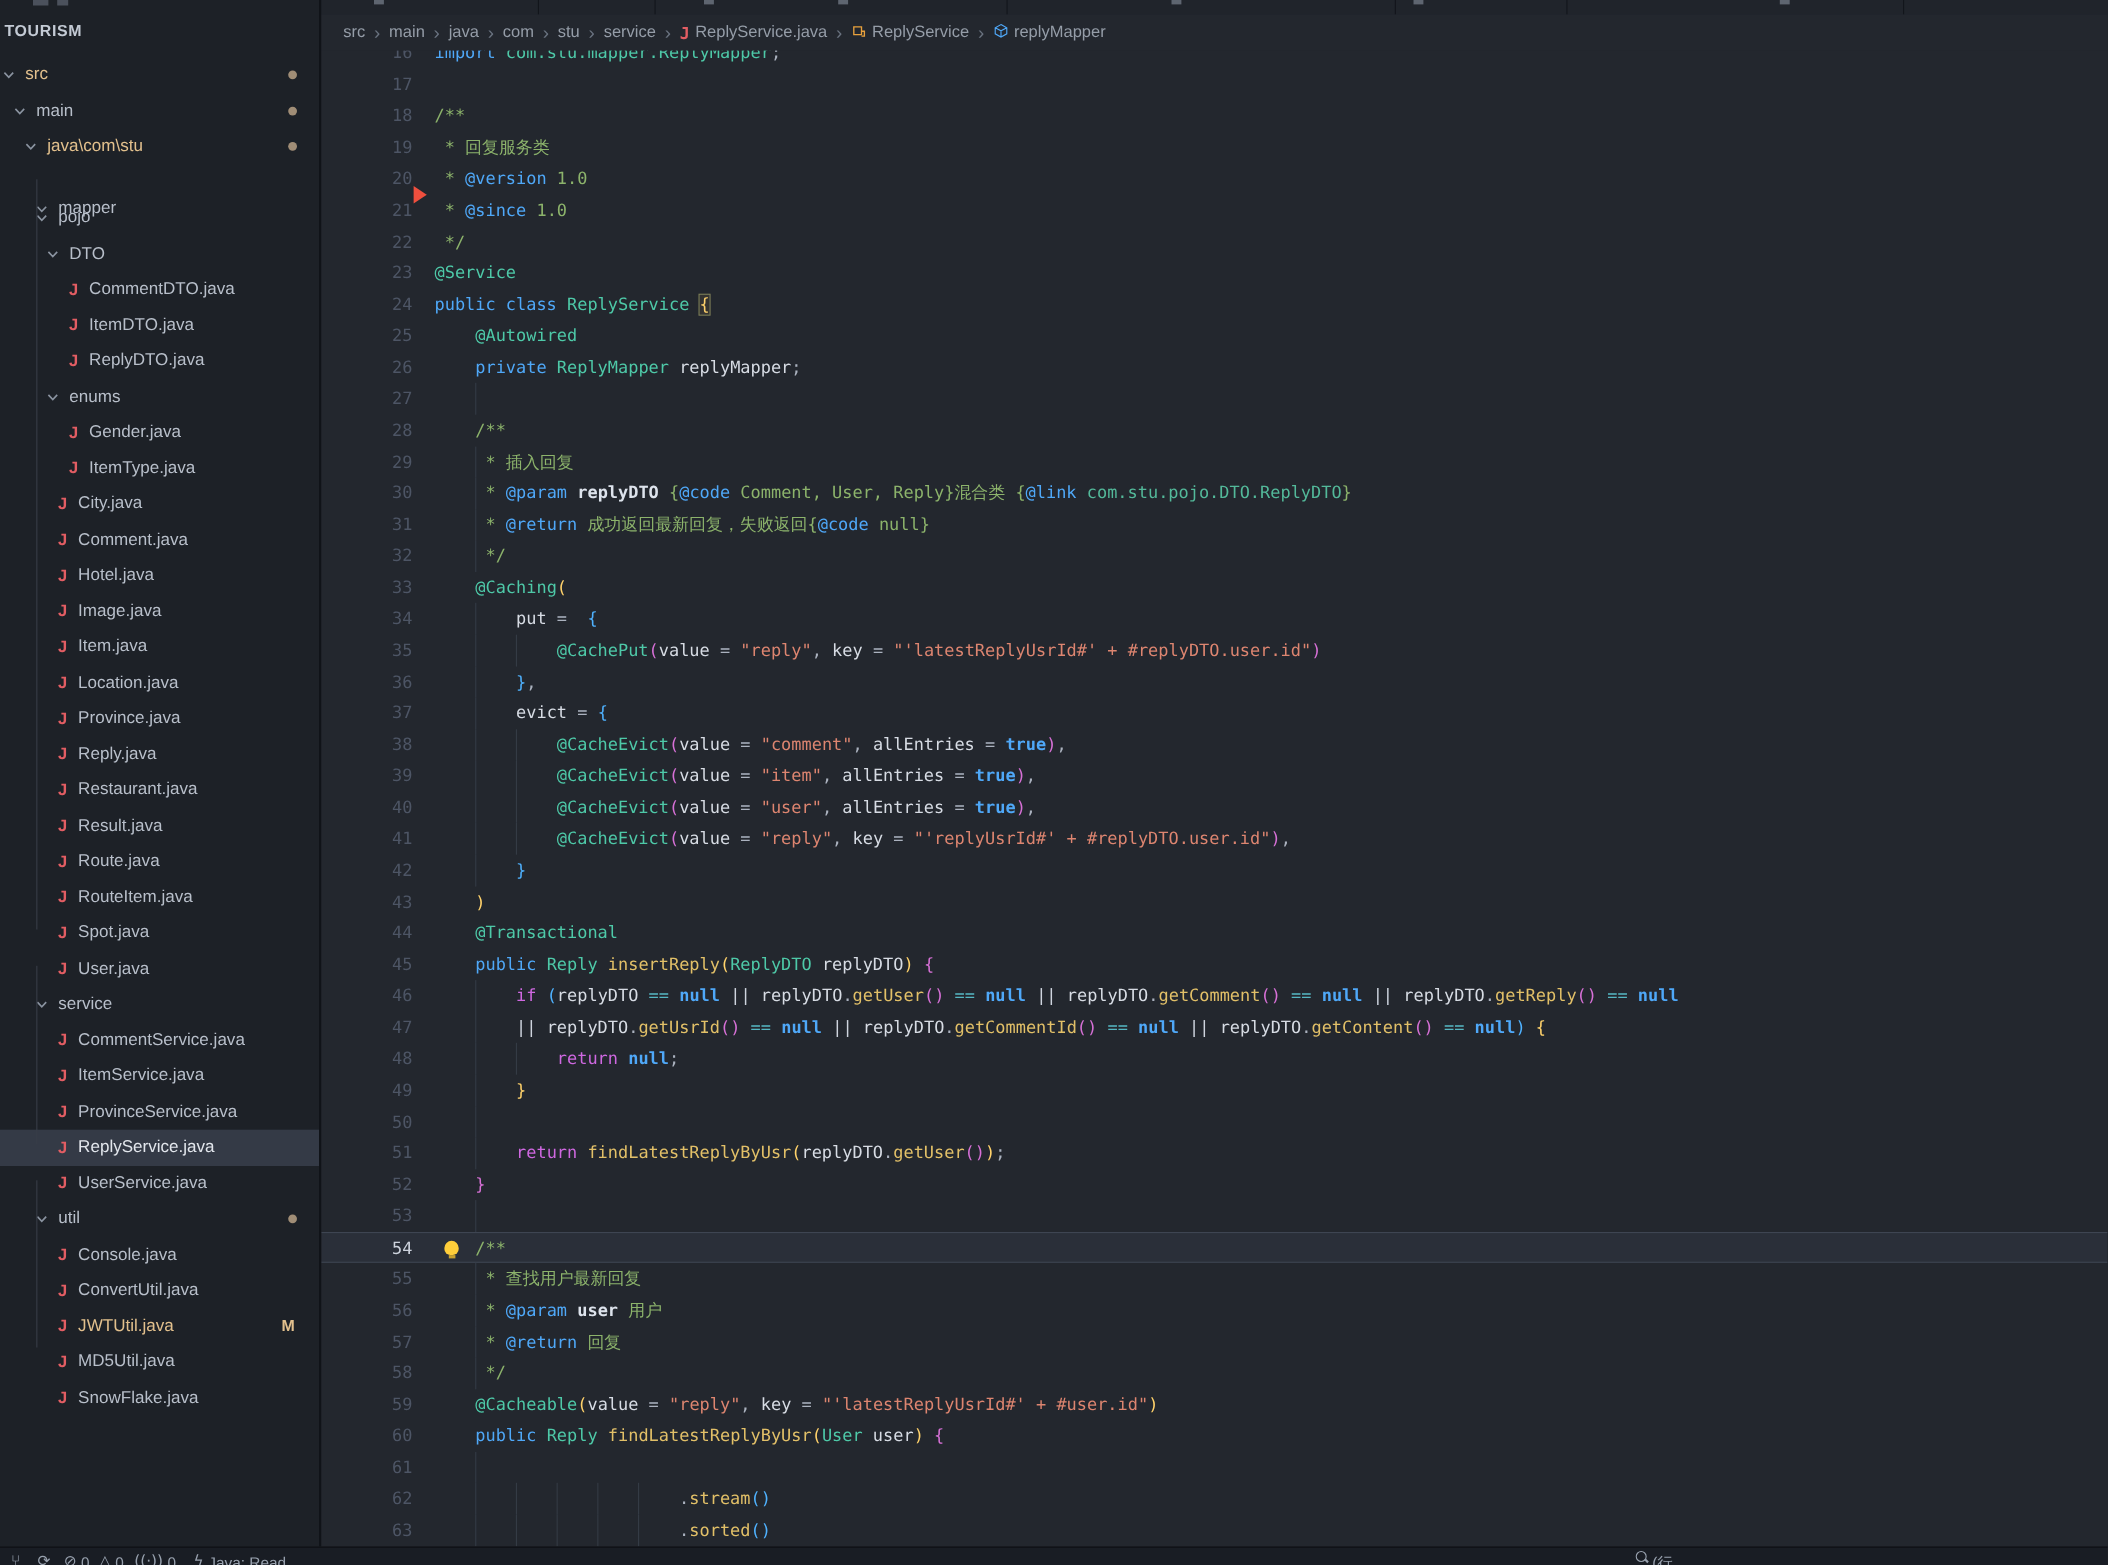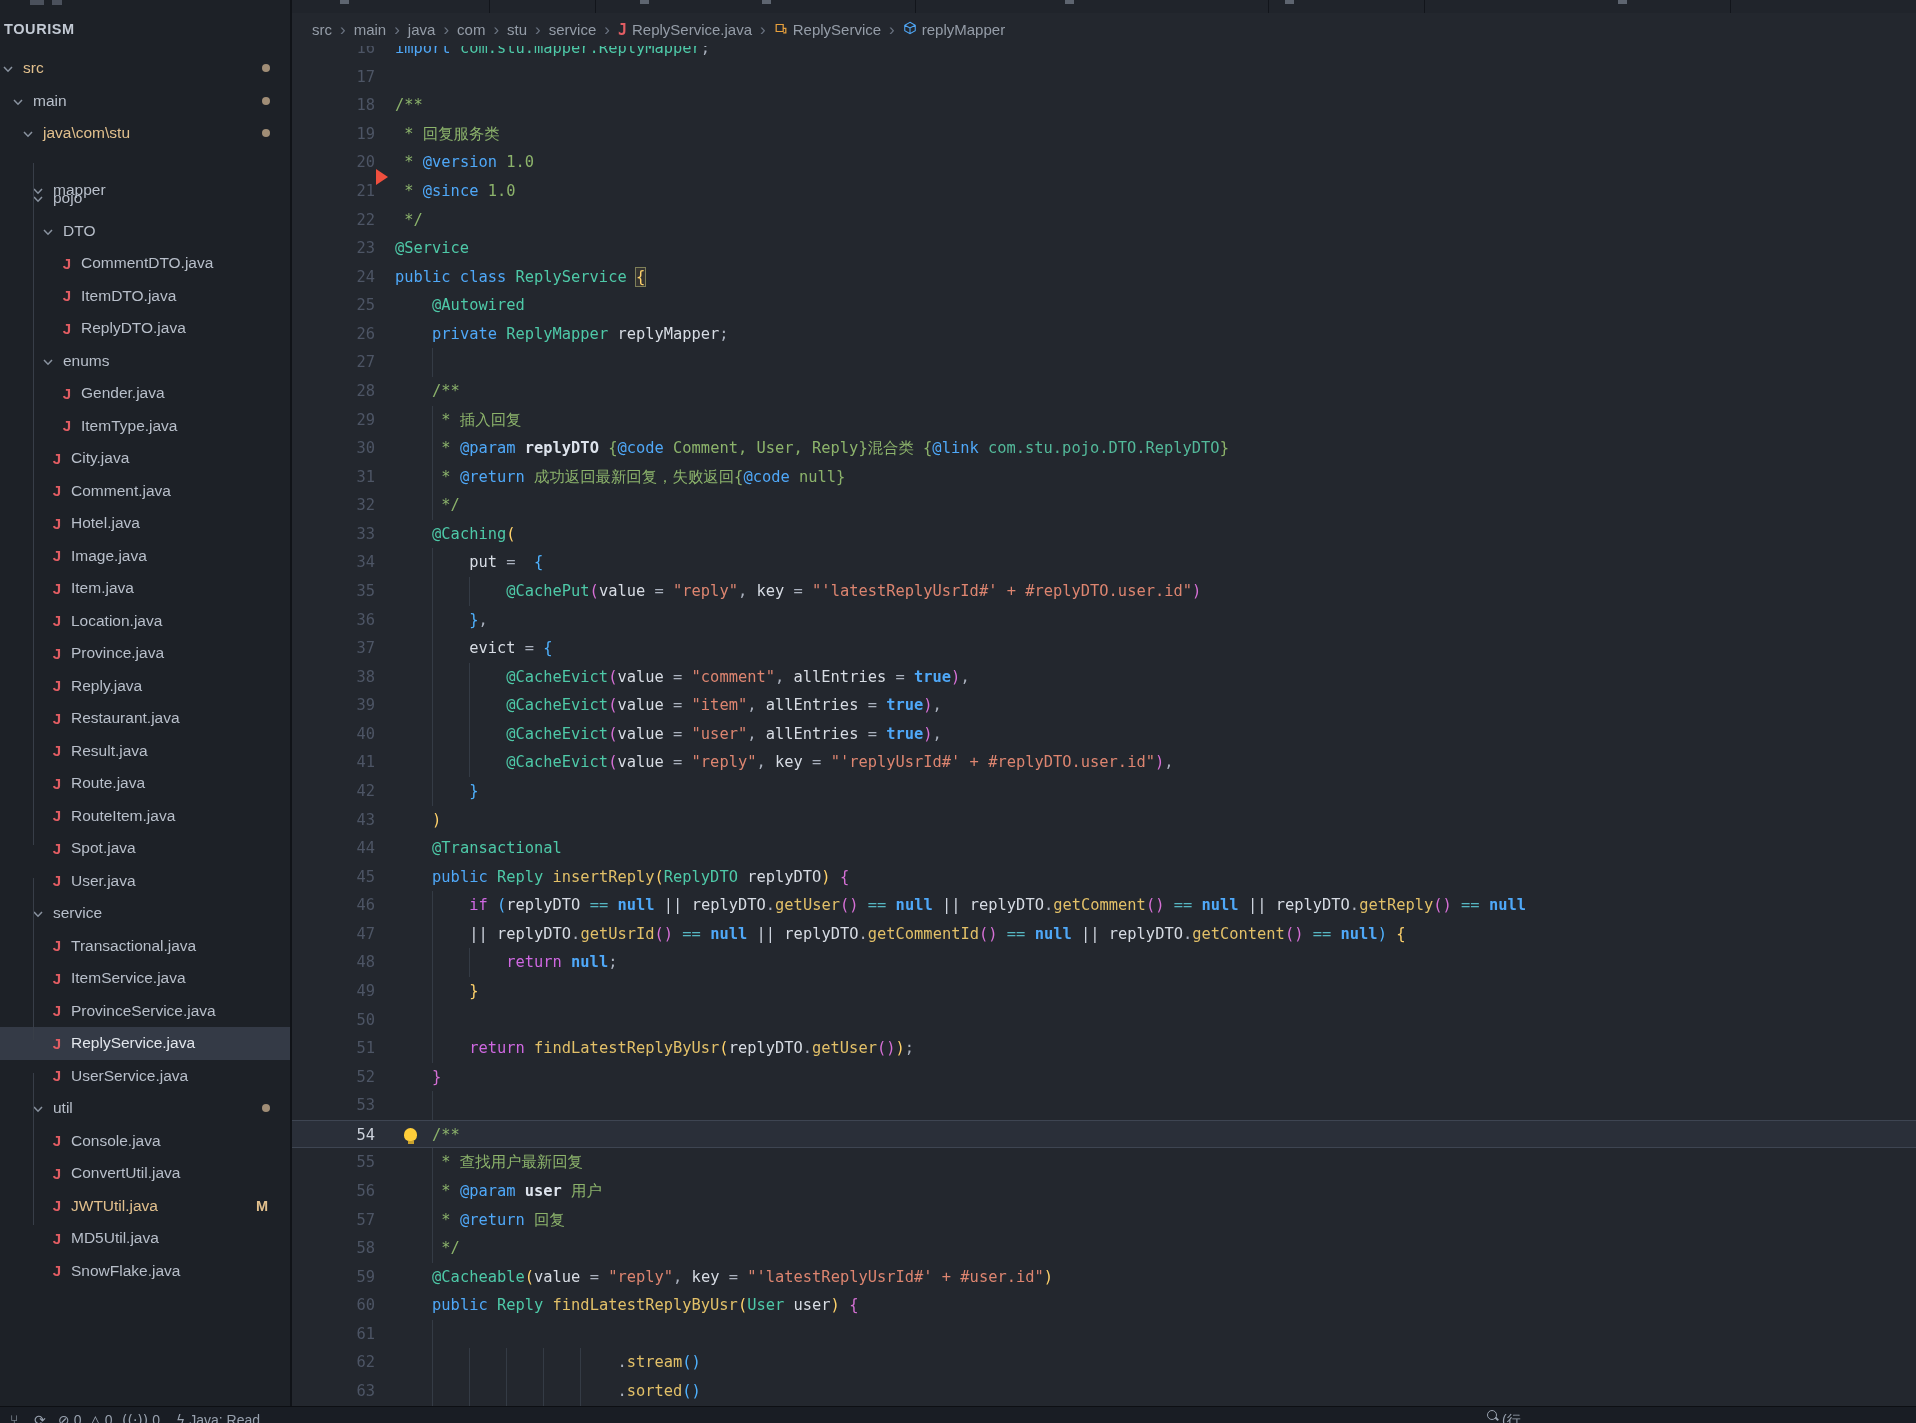--- a/index.html
+++ b/index.html
@@ -242,21 +242,21 @@
       <div class="tree-row" style="top: 845px;">
         <span style="width: 32px; flex: 0 0 auto;"></span>
         <span class="chev"><svg width="12" height="12" viewBox="0 0 12 12">
             <polyline points="2,4 6,8.2 10,4" fill="none" stroke="#8a93a0" stroke-width="1.5"></polyline>
           </svg></span>
         <span class="lbl">service</span>
       </div>
       <div class="tree-row" style="top: 877.5px;">
         <span style="width: 50px; flex: 0 0 auto;"></span>
         <span class="jicon">J</span>
-        <span class="lbl">Transactional.java</span>
+        <span class="lbl">CommentService.java</span>
       </div>
       <div class="tree-row" style="top: 910px;">
         <span style="width: 50px; flex: 0 0 auto;"></span>
         <span class="jicon">J</span>
         <span class="lbl">ItemService.java</span>
       </div>
       <div class="tree-row" style="top: 942.5px;">
         <span style="width: 50px; flex: 0 0 auto;"></span>
         <span class="jicon">J</span>
         <span class="lbl">ProvinceService.java</span>

